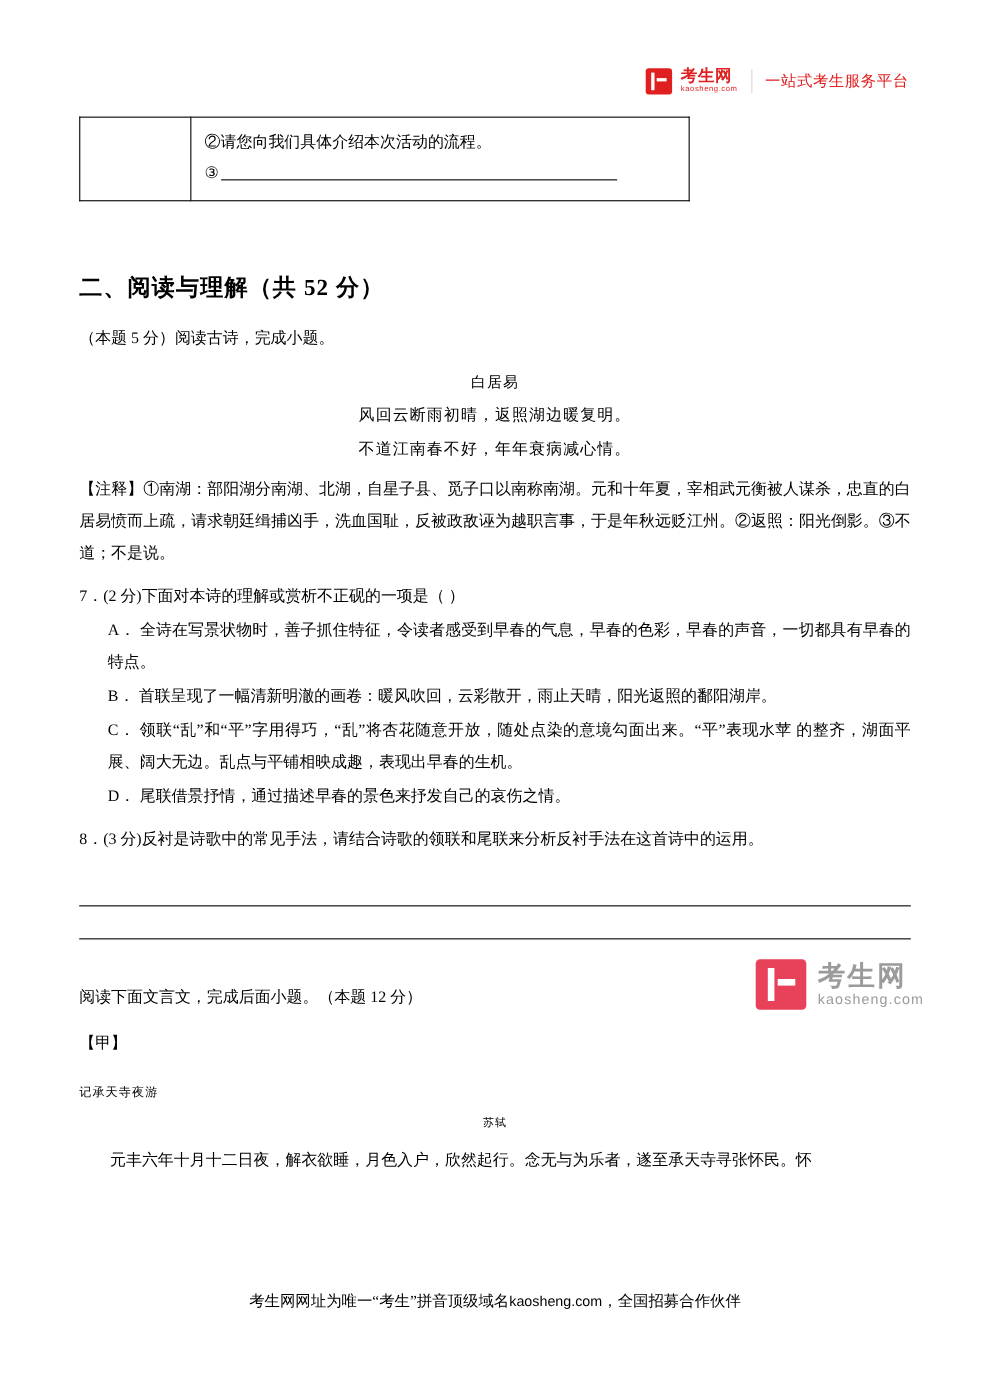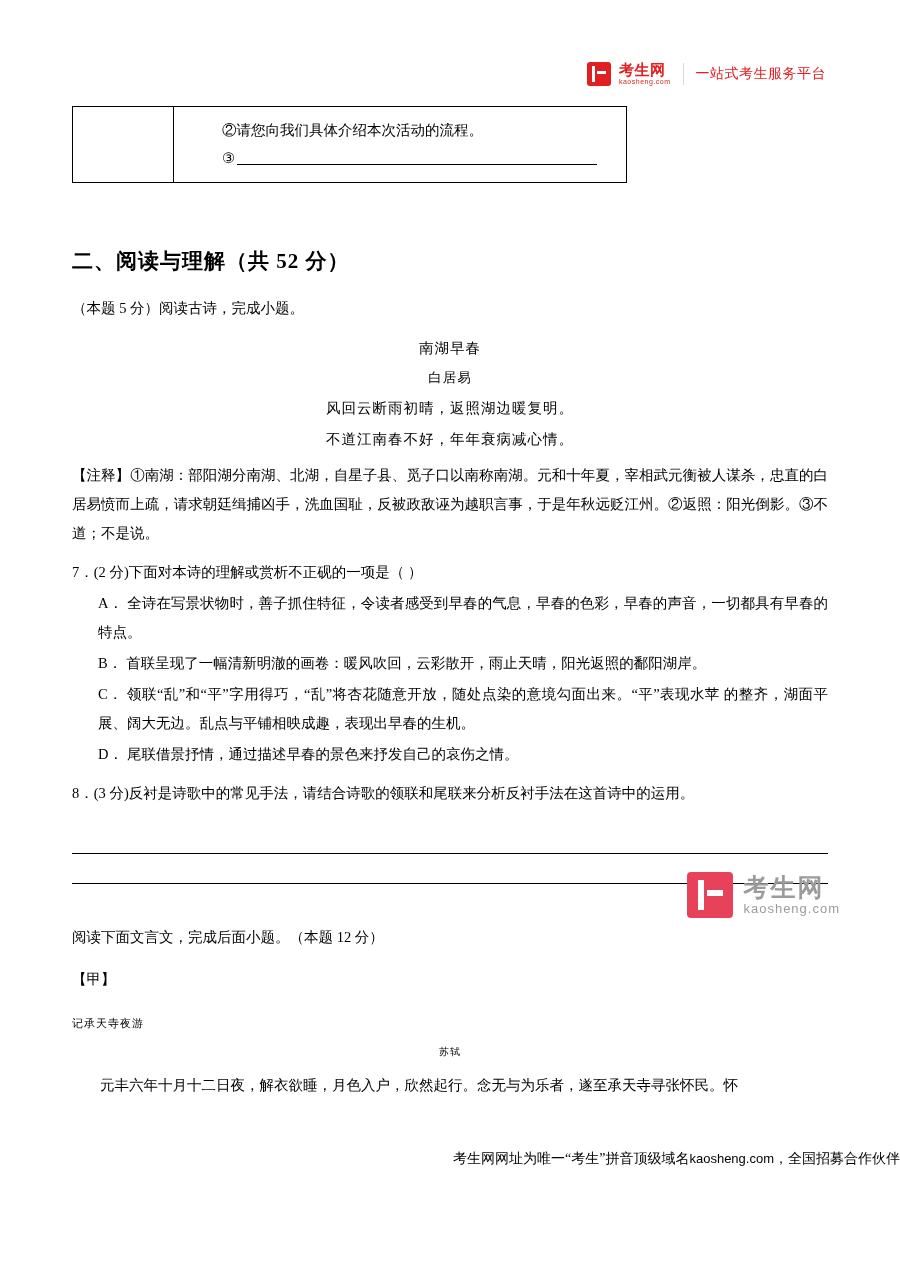--- a/index.html
+++ b/index.html
@@ -98,21 +98,20 @@
     border: 1px solid #000;
     padding: 0;
     vertical-align: top;
   }
   .cell-left { width: 100px; height: 68px; }
   .cell-right { padding: 9px 12px 10px 12px !important; }
   .tt-line {
     font-size: 14.5px;
     line-height: 28px;
     white-space: nowrap;
-    margin-left: 36px;
   }
   .blank-rule {
     display: inline-block;
     border-bottom: 1px solid #000;
     width: 360px;
     height: 14px;
     vertical-align: -2px;
     margin-left: 2px;
   }
 
@@ -221,22 +220,22 @@
     text-align: justify;
     margin-top: 4px;
     text-indent: 28px;
   }
 
   
   .footer-note {
     position: absolute;
     left: 0;
     right: 0;
-    top: 1148px;
-    text-align: right;
+    top: 1172px;
+    text-align: center;
     font-size: 14px;
     line-height: 22px;
   }
   .footer-note .latin {
     font-family: "Liberation Sans", sans-serif;
     font-size: 13px;
   }
   .footer-logo {
     position: absolute;
     right: 60px;
@@ -313,21 +312,20 @@
     </tr>
   </tbody>
     </table>
 
   <div class="content">
 
     <div class="sec-title">二、阅读与理解（共 52 分）</div>
     <div class="para">（本题 5 分）阅读古诗，完成小题。</div>
 
     <div class="poem-block">
-      <div class="poem-title">南湖早春</div>
       <div class="poem-author">白居易</div>
       <div class="poem-line">风回云断雨初晴，返照湖边暖复明。</div>
       <div class="poem-line">不道江南春不好，年年衰病减心情。</div>
     </div>
 
     <div class="note">【注释】①南湖：部阳湖分南湖、北湖，自星子县、觅子口以南称南湖。元和十年夏，宰相武元衡被人谋杀，忠直的白居易愤而上疏，请求朝廷缉捕凶手，洗血国耻，反被政敌诬为越职言事，于是年秋远贬江州。②返照：阳光倒影。③不道；不是说。</div>
 
     <div class="q-line">7．(2 分)下面对本诗的理解或赏析不正砚的一项是（    ）</div>
     <div class="opt">
       <span class="olabel">A．</span><span>全诗在写景状物时，善子抓住特征，令读者感受到早春的气息，早春的色彩，早春的声音，一切都具有早春的特点。</span>

